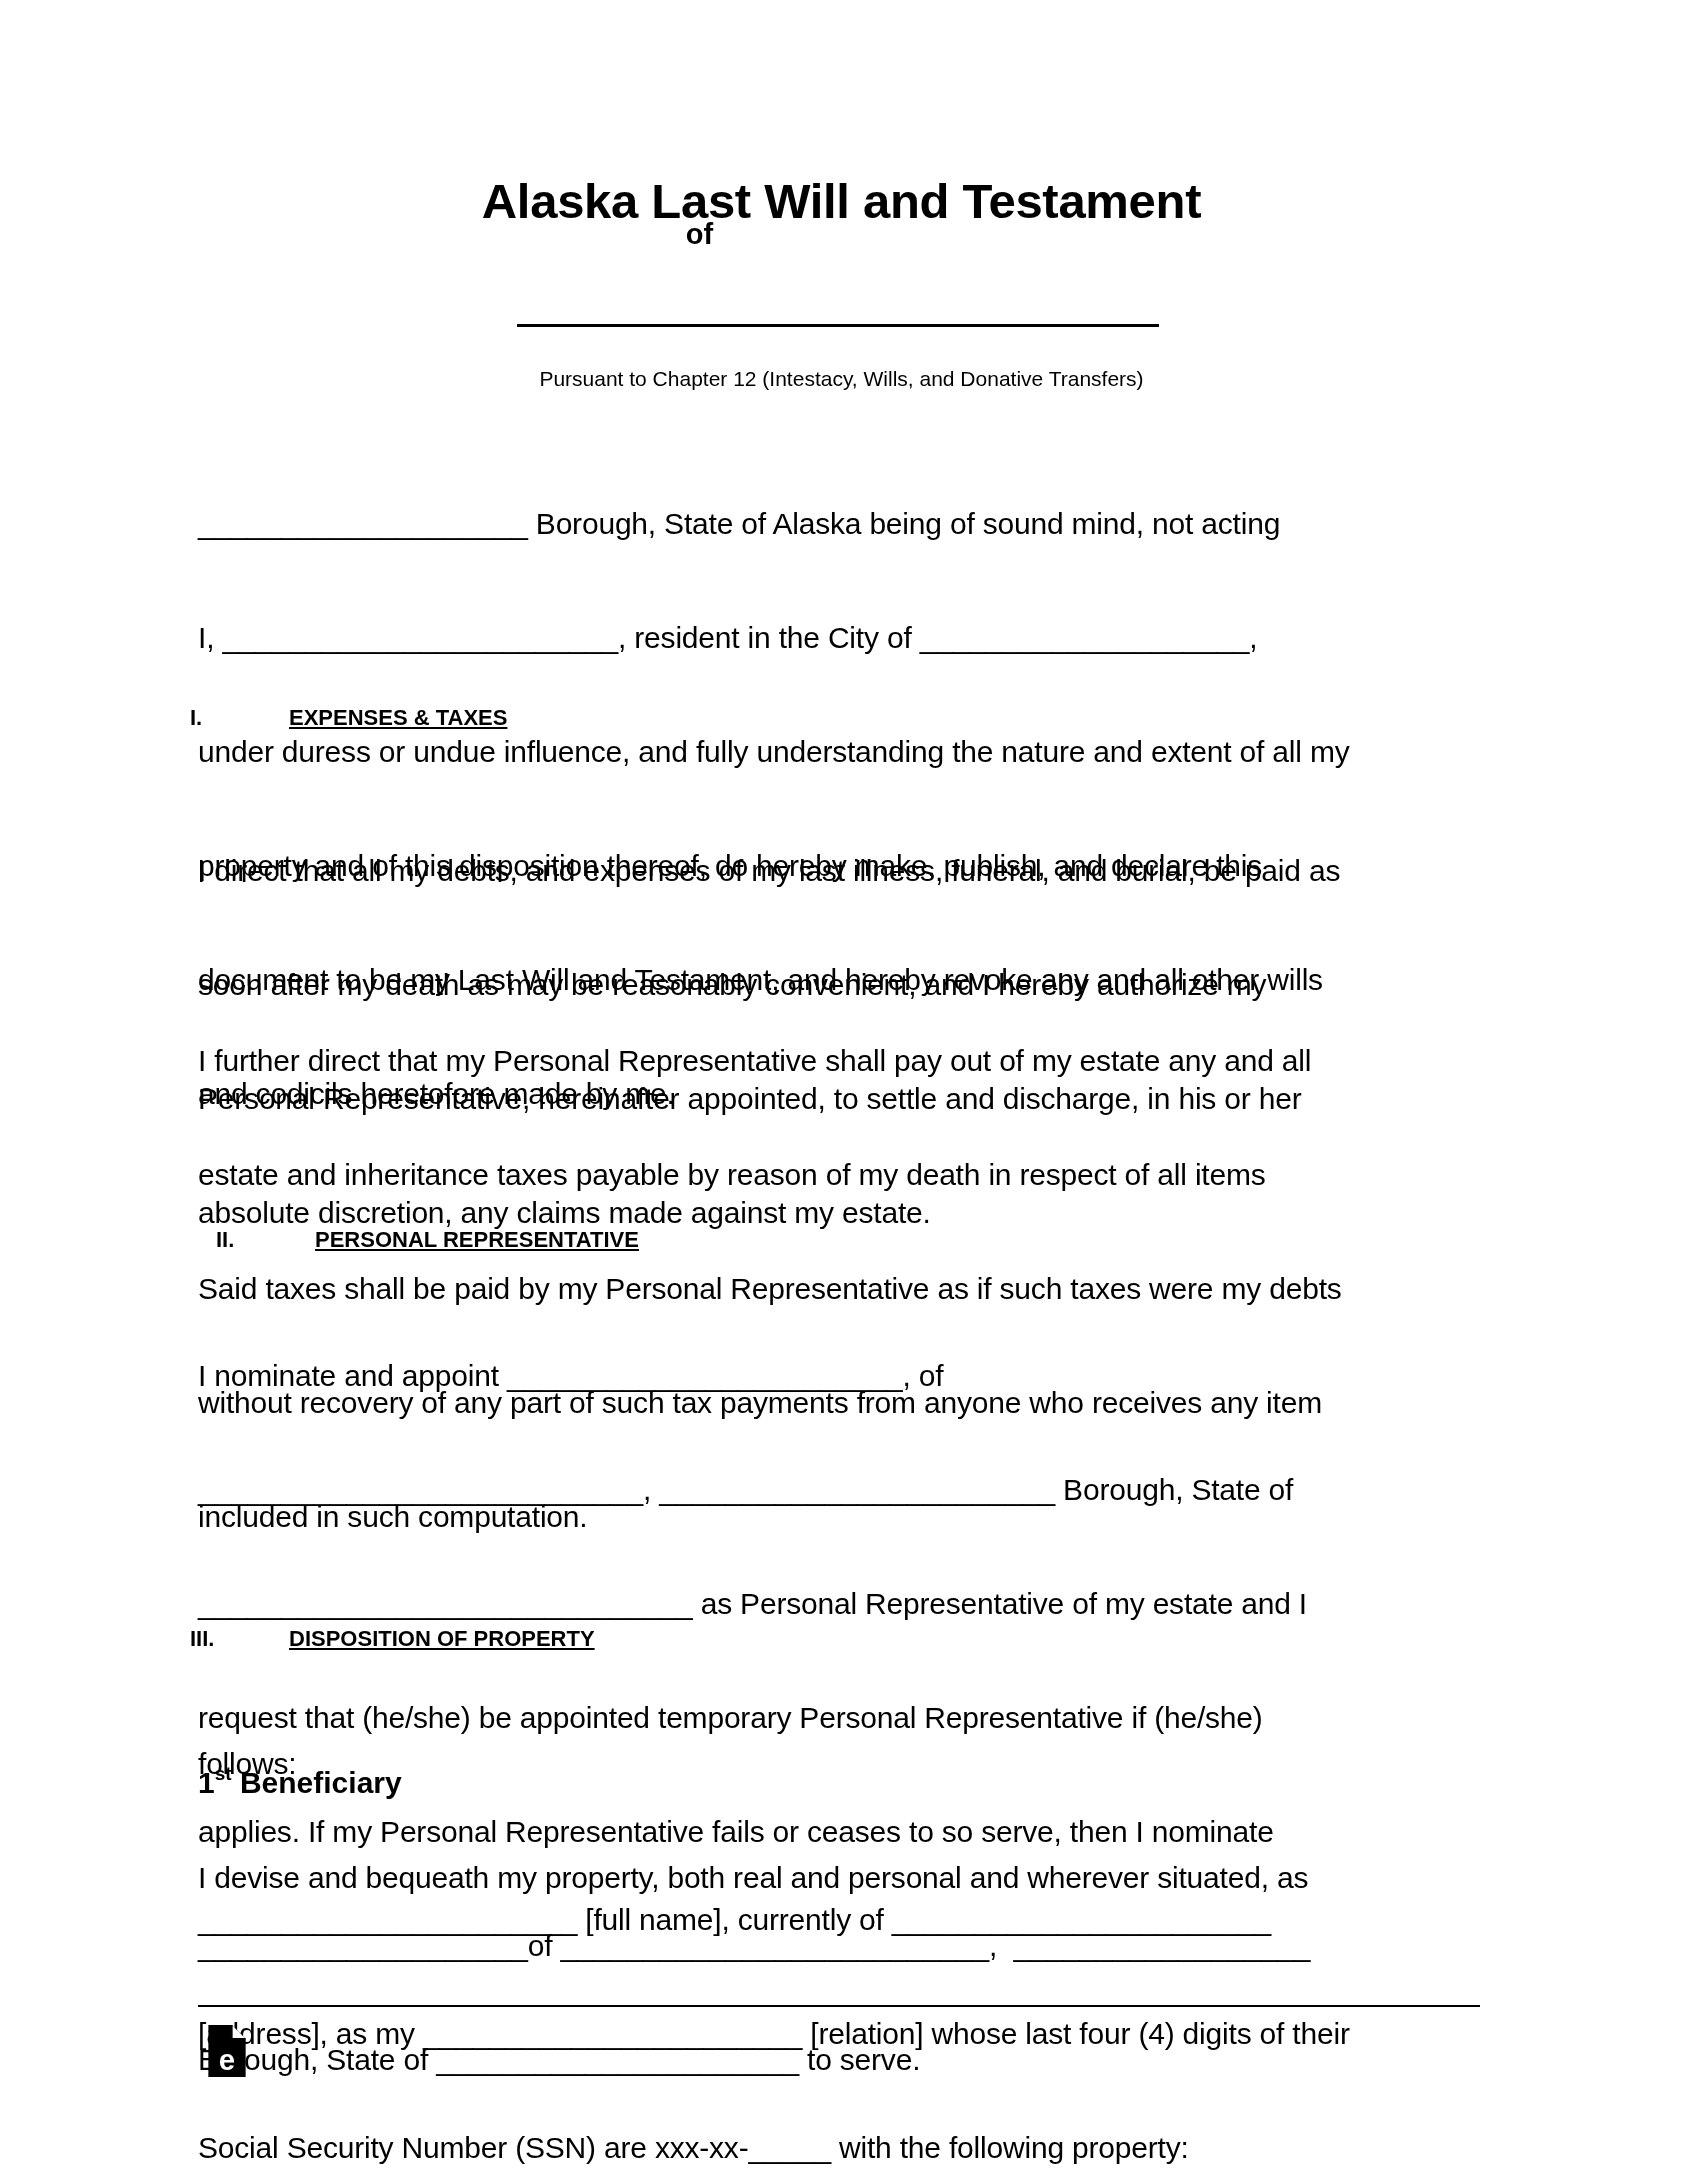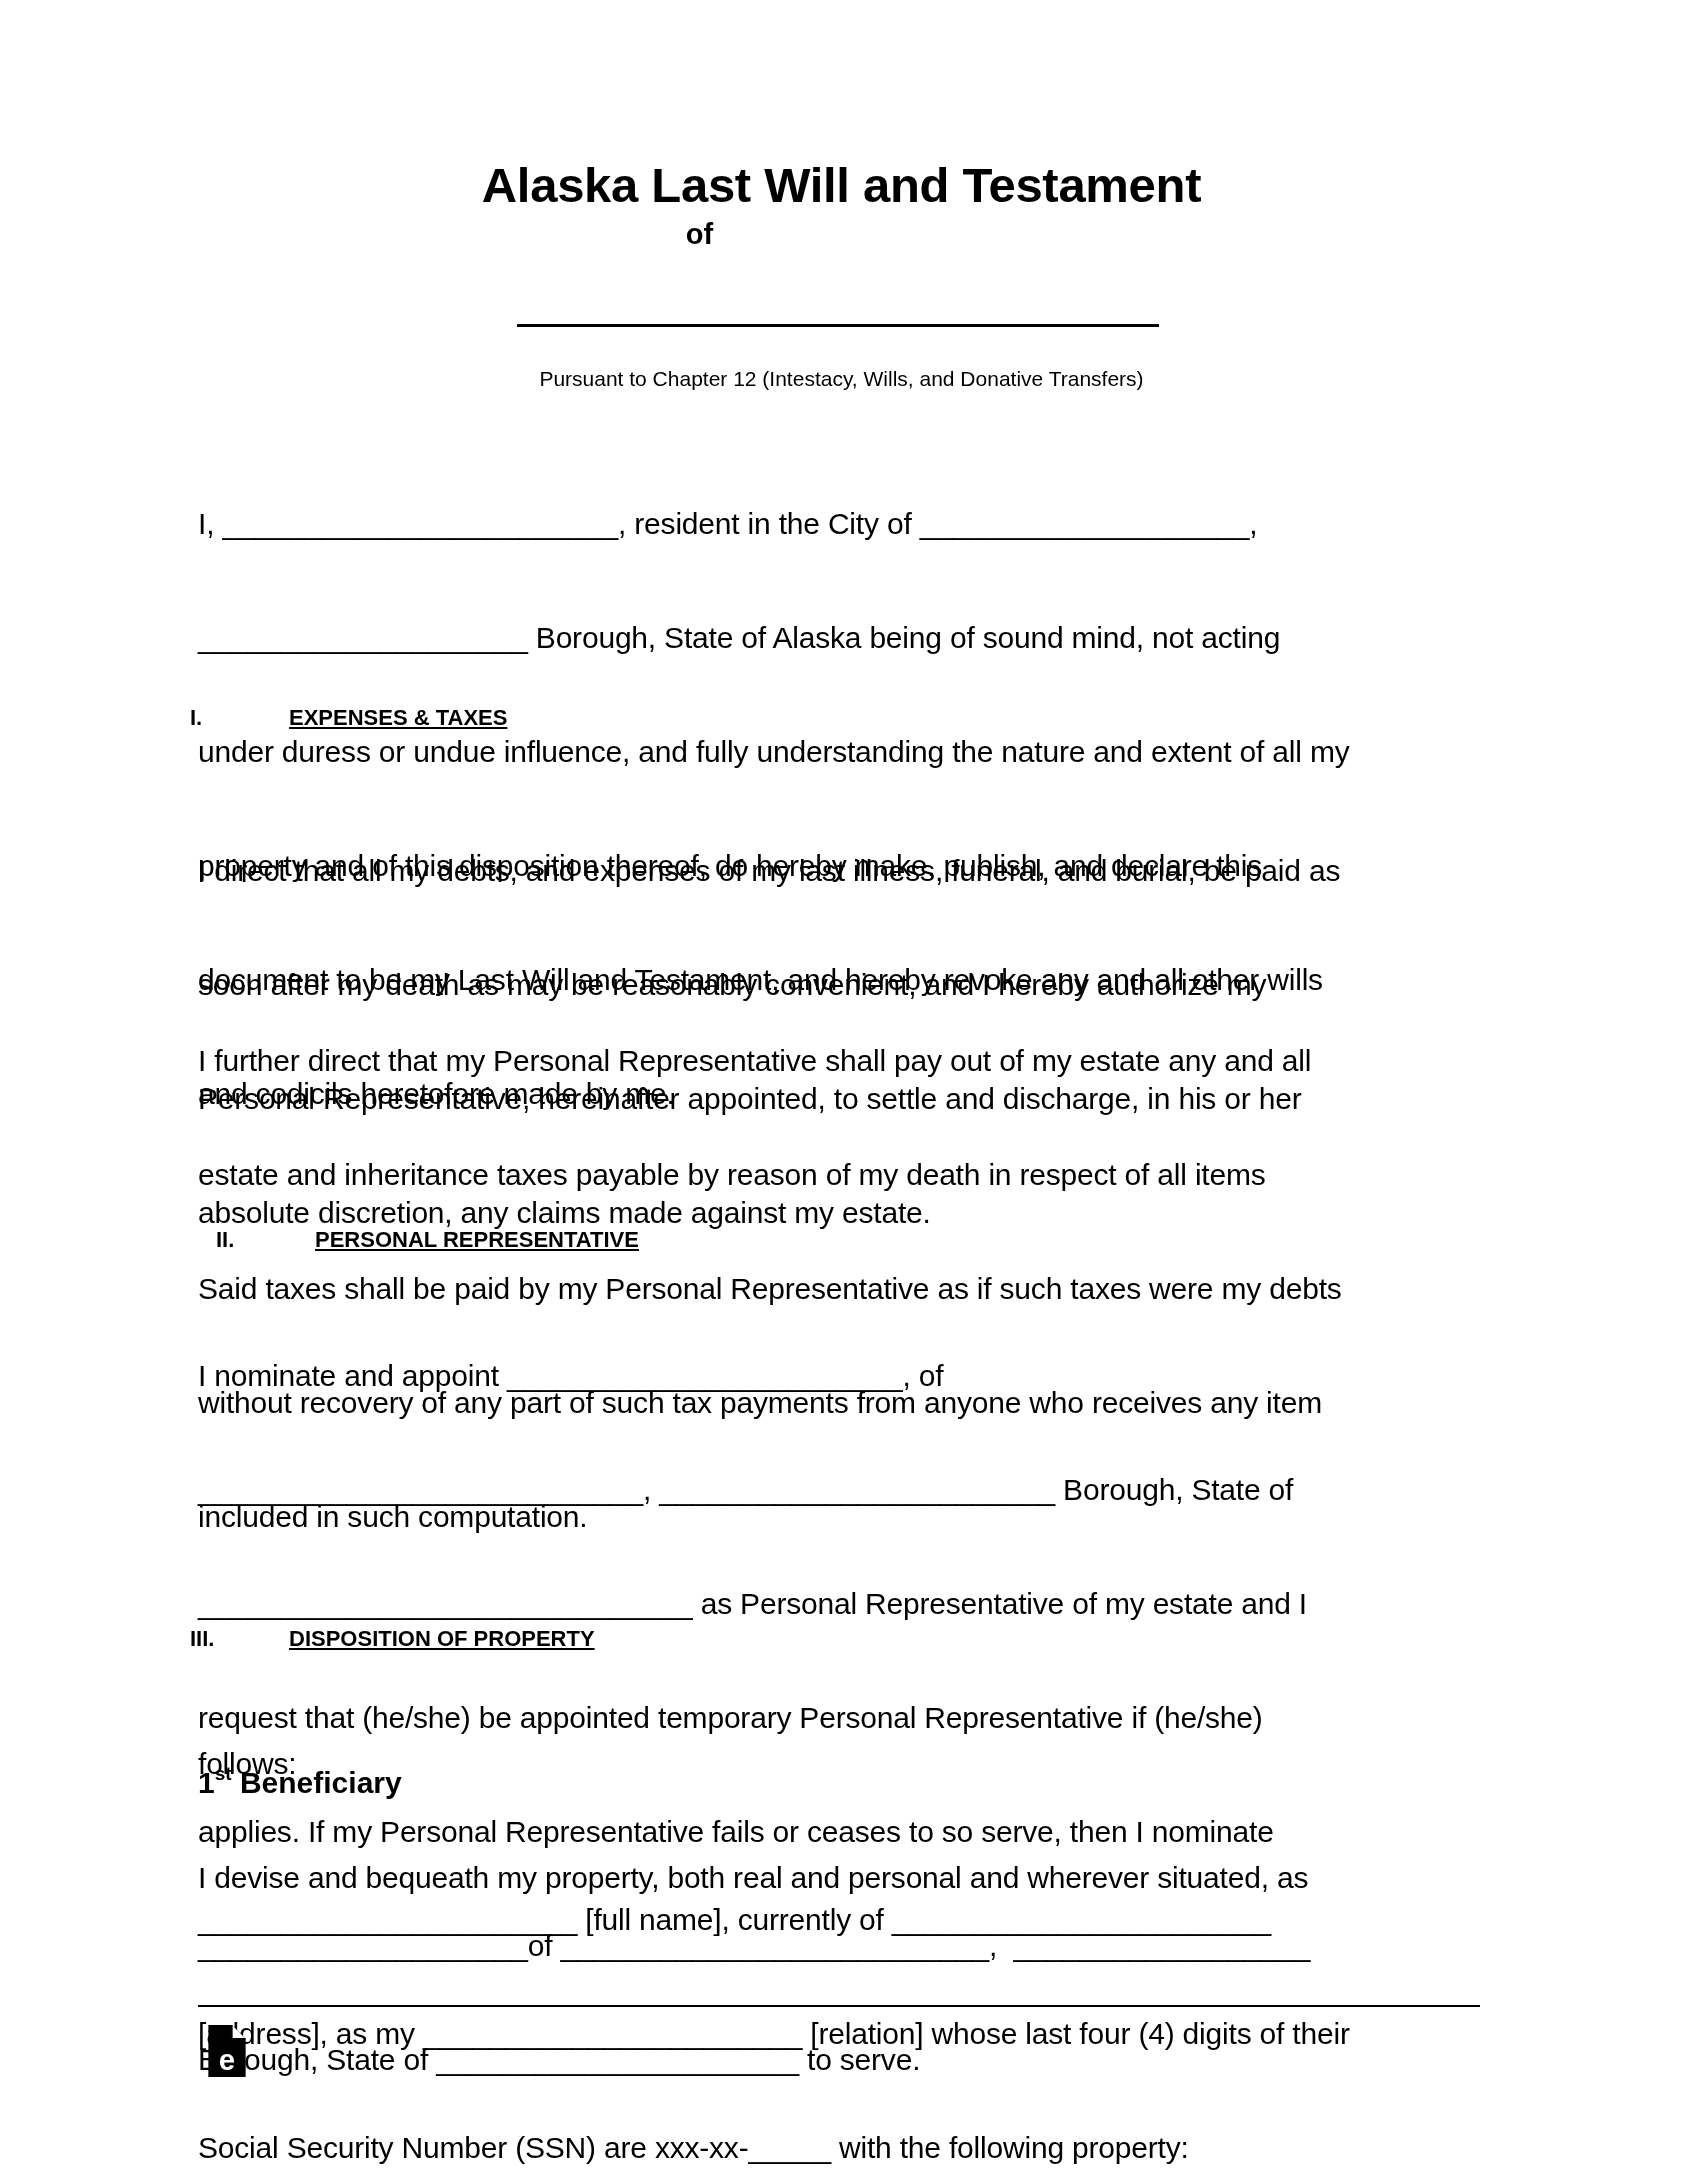--- a/index.html
+++ b/index.html
@@ -2,21 +2,21 @@
 <html><head>
   <meta charset="utf-8">
   <style>
     html, body { margin: 0; padding: 0; background: #ffffff; }
     body {
       width: 1683px; height: 2178px; position: relative; overflow: hidden;
       font-family: "Liberation Sans", sans-serif; color: #000;
     }
     .page { position: absolute; left: 0; top: 0; width: 1683px; height: 2178px; }
     .title {
-      position: absolute; left: 0; width: 1683px; top: 156px; text-align: center;
+      position: absolute; left: 0; width: 1683px; top: 172px; text-align: center;
       font-weight: bold; font-size: 49px; line-height: 59px; letter-spacing: -0.3px;
     }
     .subtitle-of {
       position: absolute; left: 0; width: 1399px; top: 216px; text-align: center;
       font-weight: bold; font-size: 29px; line-height: 36px;
     }
     .name-line {
       position: absolute; left: 517px; width: 642px; top: 324px; height: 0;
       border-top: 3px solid #000;
     }
@@ -51,22 +51,22 @@
 <body>
 
 <div class="page">
 
   <div class="title">Alaska Last Will and Testament</div>
   <div class="subtitle-of">of</div>
   <div class="name-line"></div>
   <div class="pursuant">Pursuant to Chapter 12 (Intestacy, Wills, and Donative Transfers)</div>
 
   <div class="block" style="top:429px;">
+    <div>____________________ Borough, State of Alaska being of sound mind, not acting</div>
     <div>I, ________________________, resident in the City of ____________________,</div>
-    <div>____________________ Borough, State of Alaska being of sound mind, not acting</div>
     <div>under duress or undue influence, and fully understanding the nature and extent of all my</div>
     <div>property and of this disposition thereof, do hereby make, publish, and declare this</div>
     <div>document to be my Last Will and Testament, and hereby revoke any and all other wills</div>
     <div>and codicils heretofore made by me.</div>
   </div>
 
   <div class="heading" style="top:699px;">
     <span class="num">I.</span><span>EXPENSES &amp; TAXES</span>
   </div>
   <div class="block" style="top:776px;">

